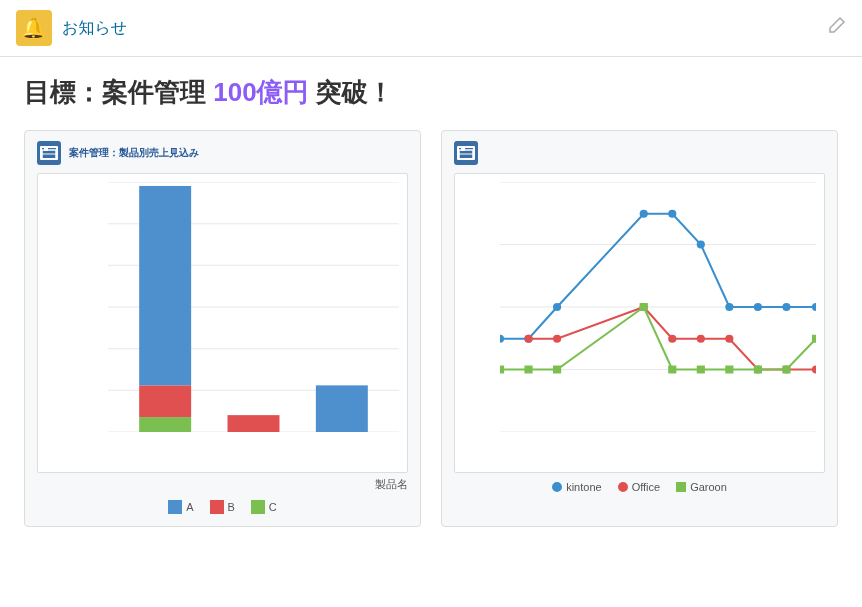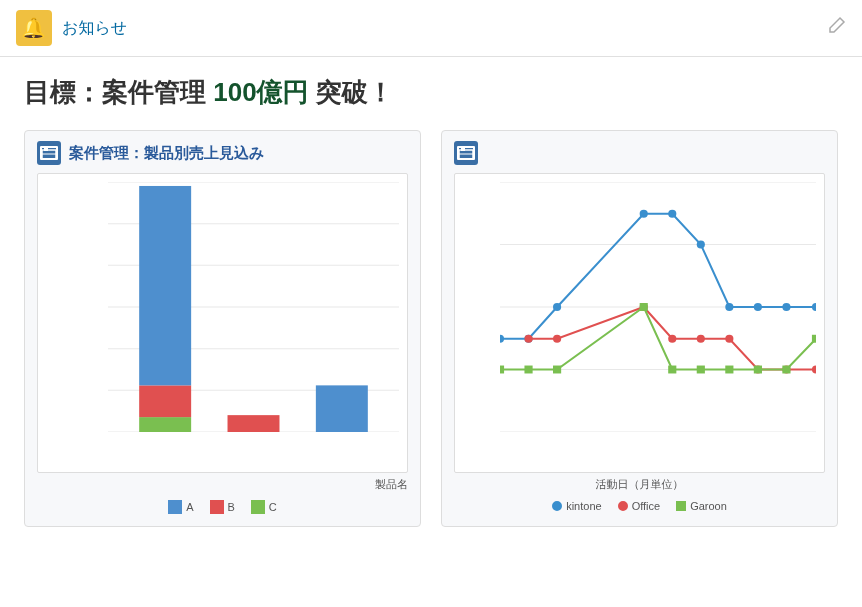--- a/index.html
+++ b/index.html
@@ -42,21 +42,21 @@
       font-size: 18px;
       cursor: pointer;
     }
     .announcement {
       padding: 18px 24px 10px 24px;
       font-size: 26px;
       font-weight: bold;
       color: #333;
     }
     .announcement .highlight {
-      color: #14532d;
+      color: #8b5cf6;
     }
     .charts-container {
       display: flex;
       gap: 20px;
       padding: 10px 24px 20px 24px;
     }
     .chart-box {
       flex: 1;
       background: #f7f8fa;
       border: 1px solid #ddd;
@@ -81,21 +81,21 @@
     }
     .chart-icon::before {
       content: '';
       width: 14px;
       height: 10px;
       border: 2px solid #fff;
       border-radius: 1px;
       position: absolute;
     }
     .chart-title {
-      font-size: 15px;
+      font-size: 10px;
       color: #2a5a9a;
       font-weight: bold;
     }
     .chart-area {
       background: #fff;
       border: 1px solid #ddd;
       border-radius: 2px;
       position: relative;
     }
     
@@ -289,21 +289,20 @@
           <text transform="translate(169,0) rotate(-45)" font-size="7" fill="#666" text-anchor="end">2018-05-01</text>
           <text transform="translate(197,0) rotate(-45)" font-size="7" fill="#666" text-anchor="end">2018-06-01</text>
           <text transform="translate(225,0) rotate(-45)" font-size="7" fill="#666" text-anchor="end">2018-07-01</text>
           <text transform="translate(253,0) rotate(-45)" font-size="7" fill="#666" text-anchor="end">2018-08-01</text>
           <text transform="translate(281,0) rotate(-45)" font-size="7" fill="#666" text-anchor="end">2018-09-01</text>
           <text transform="translate(310,0) rotate(-45)" font-size="7" fill="#666" text-anchor="end">2018-10-01</text>
         </g>
       </svg>
     </div>
 
-    <div style="text-align:center;font-size:11px;color:#555;margin-top:4px;">活動日（月単位）</div>
 
     <div class="legend">
       <div class="legend-item">
         <div class="legend-dot-circle" style="border-color:#3a8fce;background:#3a8fce;"></div>
         <span>kintone</span>
       </div>
       <div class="legend-item">
         <div class="legend-dot-circle" style="border-color:#e05050;background:#e05050;"></div>
         <span>Office</span>
       </div>

